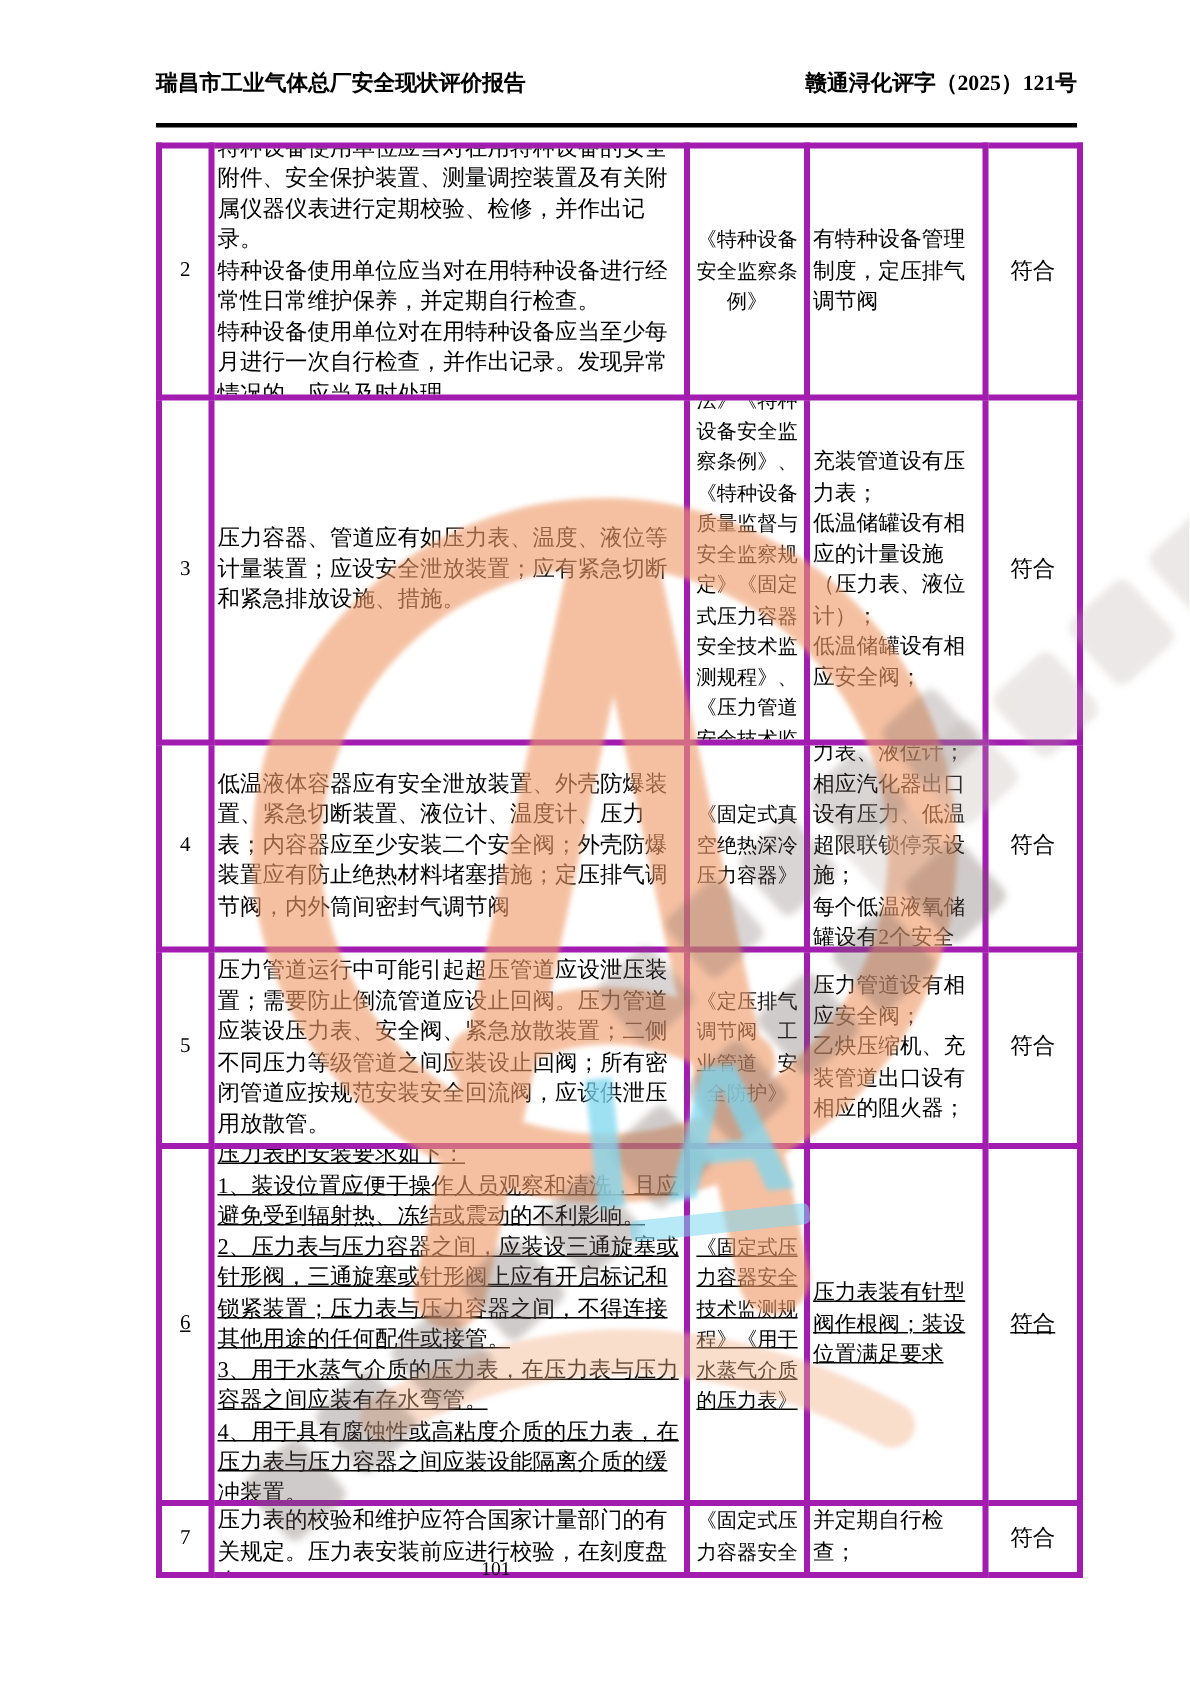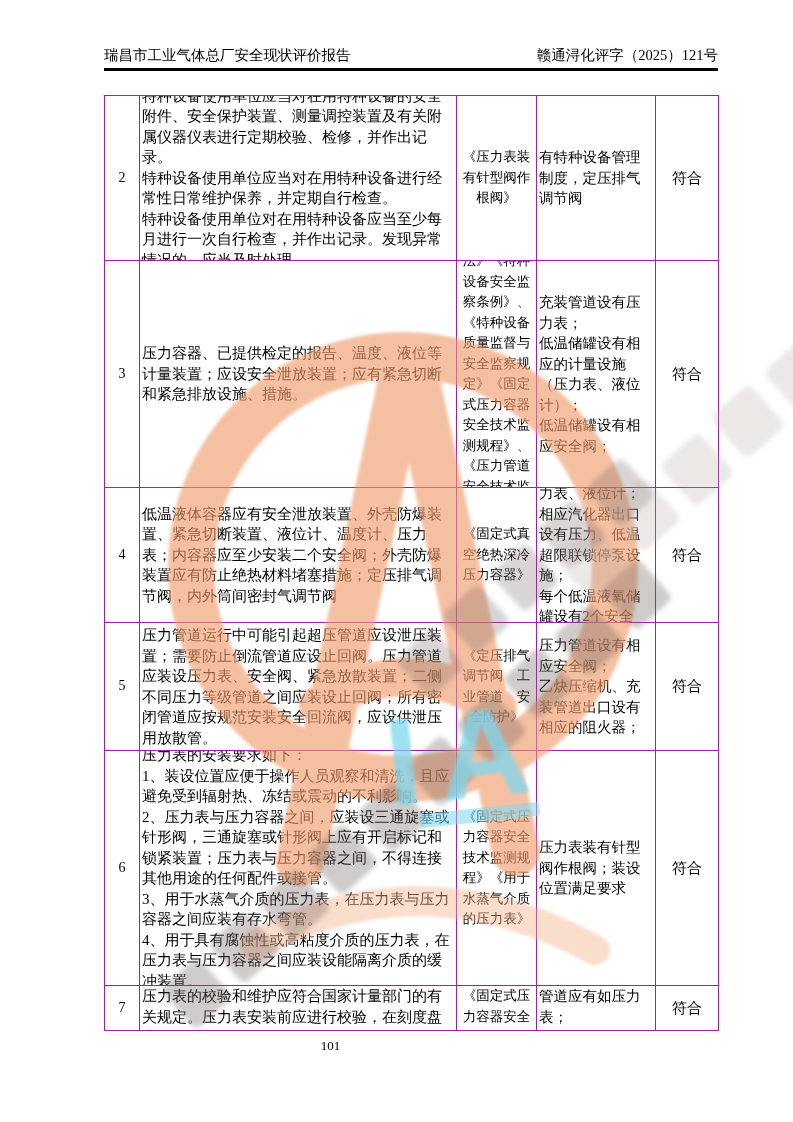--- a/index.html
+++ b/index.html
@@ -4,42 +4,42 @@
 <style>
   html,body{margin:0;padding:0;}
   body{
     width:793px;height:1122px;position:relative;background:#ffffff;
     font-family:"Liberation Serif", serif;color:#000;overflow:hidden;
   }
   
   .hdr{
     position:absolute;left:104px;top:46px;width:614px;
     display:flex;justify-content:space-between;align-items:flex-end;
-    border-bottom:3px solid #000;padding-bottom:3px;
-    font-weight:normal;font-size:14.5px;white-space:nowrap;
+    border-bottom:3px solid #000;padding-bottom:17px;
+    font-weight:bold;font-size:14.5px;white-space:nowrap;
   }
   
   table.evt{
     position:absolute;left:104px;top:95px;width:614px;
     border-collapse:collapse;table-layout:fixed;
   }
   table.evt td{
-    border:1px solid #a21caf;padding:0;vertical-align:middle;overflow:hidden;
+    border:4px solid #a21caf;padding:0;vertical-align:middle;overflow:hidden;
   }
   .cw{
     display:flex;flex-direction:column;justify-content:center;
     overflow:hidden;padding:0 2px;white-space:pre-line;
     font-size:15px;line-height:20.5px;
   }
   .no  .cw{align-items:center;font-size:14px;}
   .basis .cw{text-align:center;font-size:13.5px;padding:0 1px;}
   .find  .cw{font-size:14.5px;}
   .conc  .cw{text-align:center;align-items:center;}
   tr.r2 .cw{height:164px;} tr.r3 .cw{height:226px;} tr.r4 .cw{height:134px;}
-  tr.r5 .cw{height:127px;} tr.r6 .cw{height:234px;} tr.r7 .cw{height:44px;}
+  tr.r5 .cw{height:127px;} tr.r6 .cw{height:234px;text-decoration:underline;} tr.r7 .cw{height:44px;}
   tr.r7 td .cw{justify-content:flex-start;}
   tr.r7 td.conc .cw, tr.r7 td.no .cw{justify-content:center;}
   
   .wm{position:absolute;left:0;top:0;width:793px;height:1122px;pointer-events:none;}
   
   .pagenum{
     position:absolute;left:0;top:1038px;width:661px;text-align:center;
     font-size:13px;
   }
 </style>
@@ -63,35 +63,35 @@
     <tr class="r2">
       <td class="no">
           <div class="cw">2</div>
         </td>
       <td class="cont">
           <div class="cw">特种设备使用单位应当对在用特种设备的安全附件、安全保护装置、测量调控装置及有关附属仪器仪表进行定期校验、检修，并作出记录。
 特种设备使用单位应当对在用特种设备进行经常性日常维护保养，并定期自行检查。
 特种设备使用单位对在用特种设备应当至少每月进行一次自行检查，并作出记录。发现异常情况的，应当及时处理。</div>
         </td>
       <td class="basis">
-          <div class="cw">《压力表装有针型阀作根阀》</div>
+          <div class="cw">《特种设备安全监察条例》</div>
         </td>
       <td class="find">
           <div class="cw">有特种设备管理制度，定压排气调节阀</div>
         </td>
       <td class="conc">
           <div class="cw">符合</div>
         </td>
     </tr>
     <tr class="r3">
       <td class="no">
           <div class="cw">3</div>
         </td>
       <td class="cont">
-          <div class="cw">压力容器、已提供检定的报告、温度、液位等计量装置；应设安全泄放装置；应有紧急切断和紧急排放设施、措施。</div>
+          <div class="cw">压力容器、管道应有如压力表、温度、液位等计量装置；应设安全泄放装置；应有紧急切断和紧急排放设施、措施。</div>
         </td>
       <td class="basis">
           <div class="cw">《安全生产法》《特种设备安全监察条例》、《特种设备质量监督与安全监察规定》《固定式压力容器安全技术监测规程》、《压力管道安全技术监察规程》</div>
         </td>
       <td class="find">
           <div class="cw">充装管道设有压力表；
 低温储罐设有相应的计量设施（压力表、液位计）；
 低温储罐设有相应安全阀；</div>
         </td>
       <td class="conc">
@@ -159,21 +159,21 @@
       <td class="no">
           <div class="cw">7</div>
         </td>
       <td class="cont">
           <div class="cw">压力表的校验和维护应符合国家计量部门的有关规定。压力表安装前应进行校验，在刻度盘上</div>
         </td>
       <td class="basis">
           <div class="cw">《固定式压力容器安全技术</div>
         </td>
       <td class="find">
-          <div class="cw">管道应有如压力表；</div>
+          <div class="cw">并定期自行检查；</div>
         </td>
       <td class="conc">
           <div class="cw">符合</div>
         </td>
     </tr>
   </tbody>
 </table>
 
 <svg class="wm" viewBox="0 0 793 1122" xmlns="http://www.w3.org/2000/svg">
   <defs>

